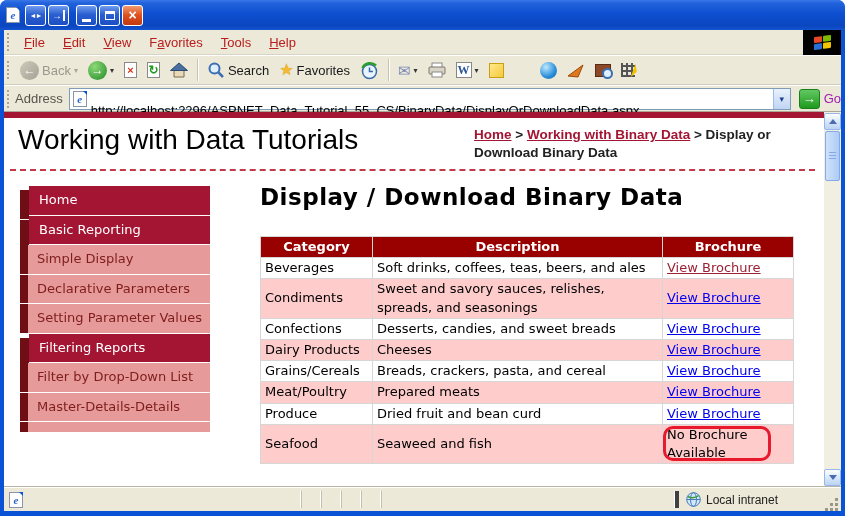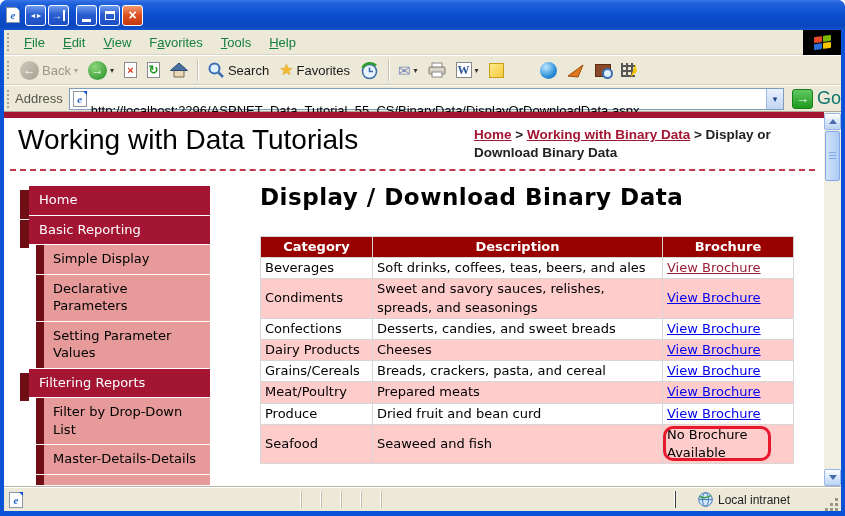--- a/index.html
+++ b/index.html
@@ -20,21 +20,21 @@
   .wbtn.close{background:linear-gradient(180deg,#f09a6e 0%,#dd4f1f 50%,#c23a10 100%);font-size:14px;font-weight:bold;}
   .minbar{width:9px;height:3px;background:#fff;margin-top:10px;}
   .maxbox{width:10px;height:9px;border:1px solid #fff;border-top:3px solid #fff;}
   .detach-glyph{border-right:2px solid #fff;padding-right:1px;font-size:10px;font-weight:bold;}
   .compare-glyph{letter-spacing:-1px;font-size:7px;}
 
   
   .menubar{position:absolute;top:30px;left:4px;right:4px;height:25px;background:#ece9d8;
     display:flex;align-items:center;border-bottom:1px solid #d8d4c4;}
   .grip{width:3px;height:18px;border-left:2px dotted #a8a49a;margin:0 5px 0 3px;}
-  .menu-item{padding:3px 9px;font-size:13px;color:#15803d;cursor:default;}
+  .menu-item{padding:3px 9px;font-size:13px;color:#b91c1c;cursor:default;}
   .accel{text-decoration:underline;}
   .menu-spacer{flex:1;}
   .winlogo{width:38px;height:25px;background:#000;display:flex;align-items:center;justify-content:center;}
   .flag{display:grid;grid-template-columns:8px 8px;grid-template-rows:6px 6px;gap:1px;transform:skewY(-8deg);}
   .flag span{border-radius:1px;}
   .f-red{background:#e8482a;} .f-green{background:#7fba00;} .f-blue{background:#2a6fd6;} .f-yellow{background:#f5c400;}
 
   
   .toolbar{position:absolute;top:55px;left:4px;right:4px;height:30px;background:#ece9d8;
     display:flex;align-items:center;border-top:1px solid #fff;border-bottom:1px solid #d0ccbc;padding-right:4px;}
@@ -66,40 +66,40 @@
   
   .addressbar{position:absolute;top:85px;left:4px;right:4px;height:27px;background:#ece9d8;
     display:flex;align-items:center;border-top:1px solid #fff;border-bottom:1px solid #aca899;padding-right:0;}
   .addr-label{font-size:13px;color:#56544a;margin-right:6px;}
   .addr-field{flex:1;height:22px;background:#fff;border:1px solid #7f9db9;display:flex;align-items:center;gap:4px;padding-left:3px;font-size:13px;color:#000;}
   .addr-url{flex:1;white-space:nowrap;overflow:hidden;margin-top:24px;}
   .addr-drop{width:17px;height:20px;background:linear-gradient(180deg,#e9f2fd,#c0d4f2);border-left:1px solid #9ebae8;
     display:flex;align-items:center;justify-content:center;color:#1c3f94;font-size:9px;cursor:pointer;}
   .gobtn{width:21px;height:20px;border-radius:3px;margin:0 4px 0 8px;border:1px solid #17801a;color:#fff;font-weight:bold;font-size:13px;
     background:linear-gradient(180deg,#63c863,#1e9a1e);display:flex;align-items:center;justify-content:center;cursor:pointer;}
-  .golbl{font-size:18px;color:#0f766e;}
+  .golbl{font-size:13px;color:#a21caf;}
 
   .iepage{width:14px;height:16px;background:#fff;border:1px solid #8a96a8;position:relative;
     font:bold italic 11px "Liberation Serif",serif;color:#2a66c8;display:flex;align-items:center;justify-content:center;flex:none;}
   .iepage::before{content:"";position:absolute;top:-1px;right:-1px;border-left:4px solid transparent;border-top:4px solid #0b53d6;}
 
   
   .content{position:absolute;top:112px;left:4px;right:4px;height:375px;background:#fff;overflow:hidden;}
   .topbar{position:absolute;top:0;left:0;right:17px;height:6px;background:#a31532;}
   .site-title{position:absolute;left:14px;top:12px;margin:0;font-family:"Liberation Sans",sans-serif;font-size:28px;font-weight:400;color:#000;}
   .breadcrumb{position:absolute;right:22px;top:14px;width:345px;font:bold 13.5px/1.35 "Liberation Sans",sans-serif;color:#222;}
   .breadcrumb a{color:#a31532;}
   .dashed{position:absolute;left:6px;right:26px;top:57px;border-top:2px dashed #c23a4a;}
 
   
   .sidebar{position:absolute;left:16px;top:74px;width:190px;font:13px/1.35 "DejaVu Sans",sans-serif;}
   .side-item{margin-bottom:1px;position:relative;cursor:pointer;}
   .side-item.l1{background:#a31532;color:#fff;margin-left:9px;padding:5px 6px 6px 10px;}
   .side-item.l1::before{content:"";position:absolute;left:-9px;top:4px;width:9px;height:100%;background:#6f0e14;}
-  .side-item.l2{background:#e69a9a;color:#000000;margin-left:16px;border-left:8px solid #6f0e14;padding:5px 6px 6px 9px;}
+  .side-item.l2{background:#e69a9a;color:#7f1d1d;margin-left:0;border-left:8px solid #6f0e14;padding:5px 6px 6px 9px;}
   .side-item.partial{height:10px;padding:0;overflow:hidden;}
 
   
   .page-heading{position:absolute;left:256px;top:72px;margin:0;font:bold 23px "DejaVu Sans",sans-serif;color:#000;letter-spacing:0.5px;}
   .data-table{position:absolute;left:256px;top:124px;width:533px;table-layout:fixed;border-collapse:collapse;
     font:13px/1.4 "DejaVu Sans",sans-serif;color:#000;}
   .data-table th,.data-table td{border:1px solid #d6d6d6;padding:1px 4px;vertical-align:middle;}
   .data-table th{background:#990000;color:#fff;font-weight:bold;text-align:center;height:21px;}
   .data-table tbody tr:nth-child(even){background:#ffcccc;}
   .col-cat{width:112px;} .col-desc{width:290px;} .col-broch{width:131px;}
@@ -118,21 +118,21 @@
   .sb-thumb{position:absolute;left:1px;top:19px;width:15px;height:50px;border:1px solid #86a8e8;border-radius:2px;
     background:linear-gradient(90deg,#cde3fb,#aecbf5);cursor:grab;}
   .sb-thumb::after{content:"";position:absolute;left:3px;right:3px;top:20px;height:8px;
     background:repeating-linear-gradient(180deg,#86a8e8 0 1px,transparent 1px 3px);}
 
   
   .statusbar{position:absolute;top:487px;left:4px;right:4px;height:24px;background:#ece9d8;border-top:1px solid #fff;
     box-shadow:0 -1px 0 #b8b4a4;display:flex;align-items:center;padding:0 3px 0 5px;font-size:12px;color:#222;gap:4px;}
   .st-spacer{flex:1;}
   .st-cell{width:16px;height:17px;border-left:1px solid #c3bfae;box-shadow:-1px 0 0 #fff;}
-  .zone{display:flex;align-items:center;gap:5px;width:145px;border-left:1px solid #404040;box-shadow:-1px 0 0 #fff;padding-left:22px;height:17px;}
+  .zone{display:flex;align-items:center;gap:5px;width:145px;border-left:4px solid #404040;box-shadow:-1px 0 0 #fff;padding-left:7px;height:17px;}
   .gripdots{width:14px;height:14px;align-self:flex-end;
     background:radial-gradient(circle 1.5px,#9a968a 1.5px,transparent 2px) 10px 10px/5px 5px no-repeat,
       radial-gradient(circle 1.5px,#9a968a 1.5px,transparent 2px) 10px 5px/5px 5px no-repeat,
       radial-gradient(circle 1.5px,#9a968a 1.5px,transparent 2px) 5px 10px/5px 5px no-repeat,
       radial-gradient(circle 1.5px,#9a968a 1.5px,transparent 2px) 10px 0px/5px 5px no-repeat,
       radial-gradient(circle 1.5px,#9a968a 1.5px,transparent 2px) 5px 5px/5px 5px no-repeat,
       radial-gradient(circle 1.5px,#9a968a 1.5px,transparent 2px) 0px 10px/5px 5px no-repeat;}
 </style>
 </head>
 <body>

